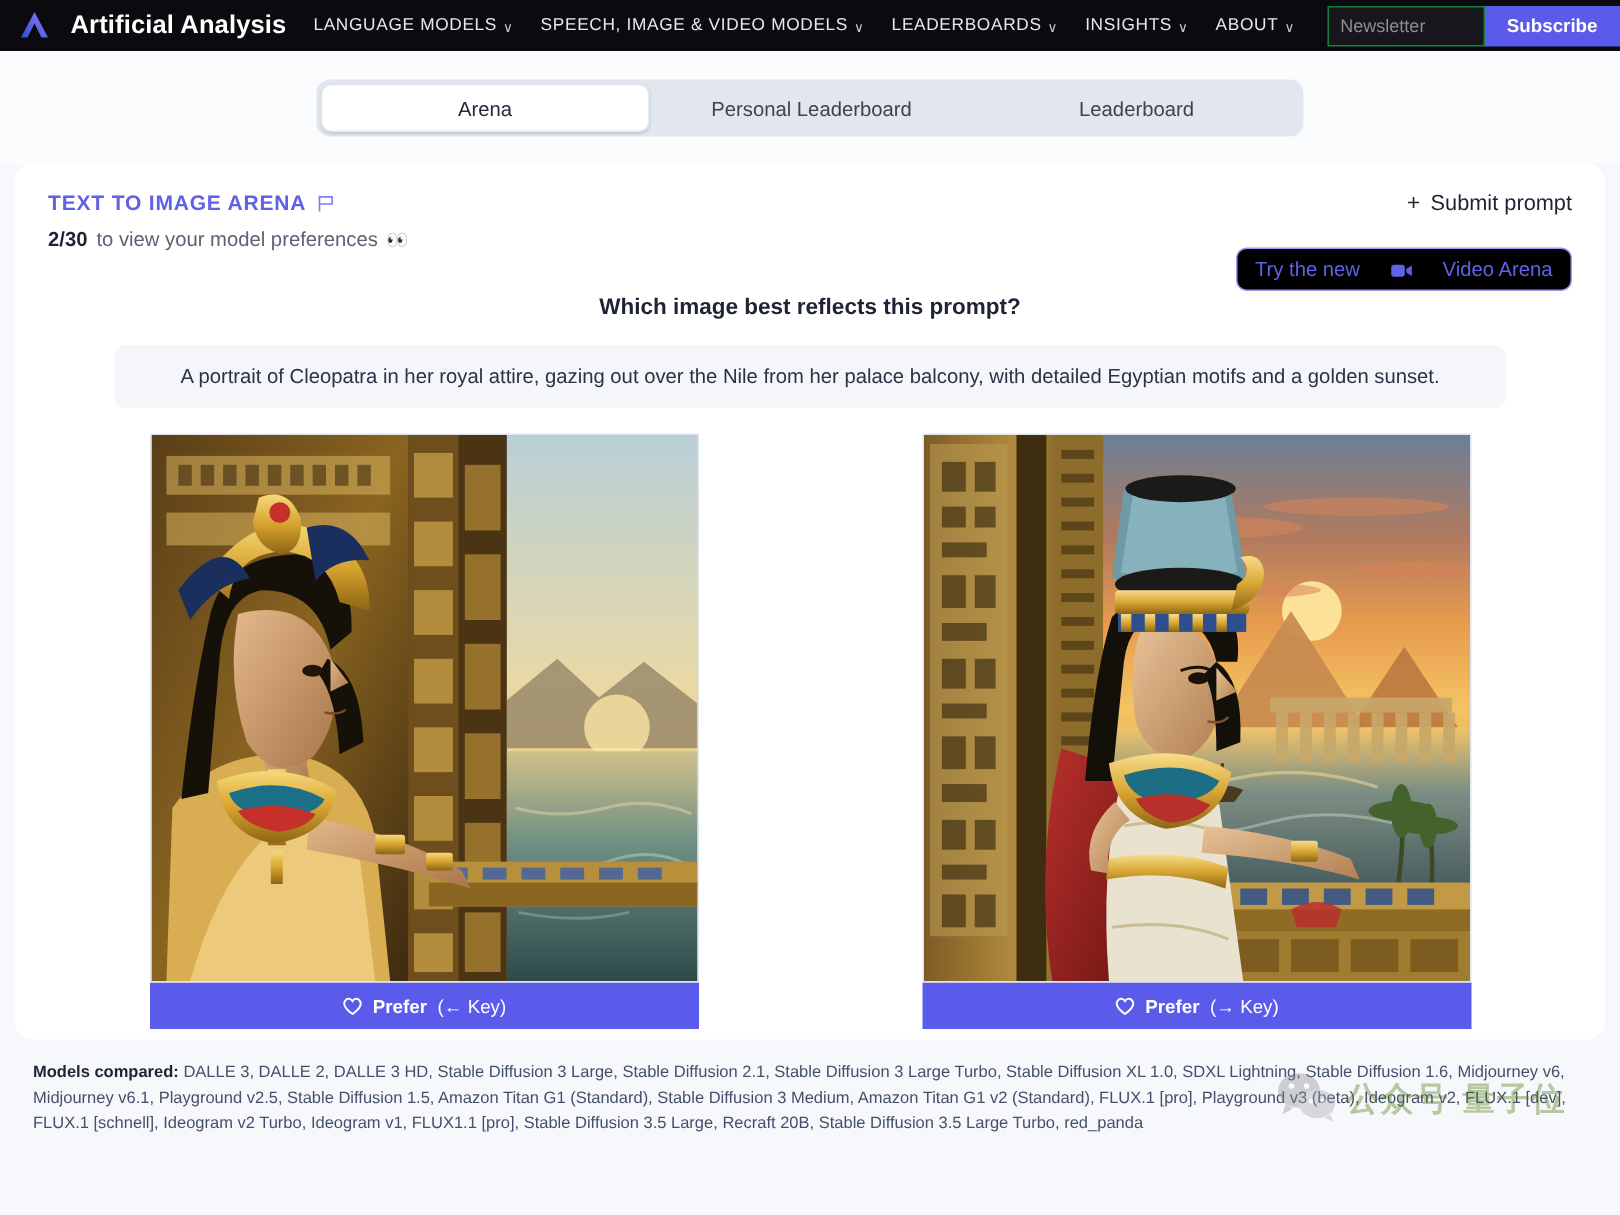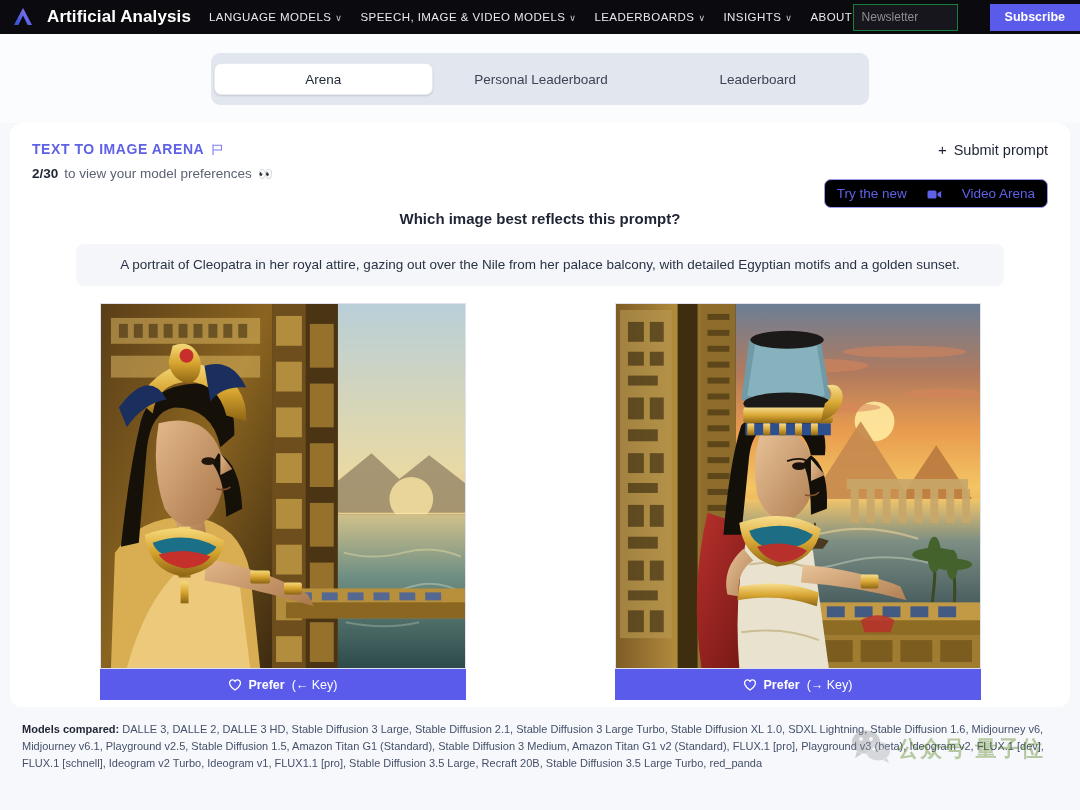--- a/index.html
+++ b/index.html
@@ -42,31 +42,30 @@
     padding: 0 8px; outline: none;
   }
   .newsletter-input::placeholder { color: #8d8d99; }
   .subscribe-btn {
     height: 27px; padding: 0 15px;
     background: #5a5bea; color: #fff;
     font-size: 12.5px; font-weight: bold;
     border: none; cursor: pointer;
     font-family: "Liberation Sans", sans-serif;
     white-space: nowrap;
-    margin-left: 32px;
   }
 
   
   .tabs-wrap {
     width: 100%; background: #fbfcfe;
     padding: 19px 0 18px 0;
     display: flex; justify-content: center;
   }
   .tabs {
-    width: 658px; height: 52px;
+    width: 658px; height: 38px;
     background: #e2e6ee; border-radius: 9px;
     display: flex; align-items: center; padding: 3px;
   }
   .tab {
     flex: 1; height: 32px;
     display: flex; align-items: center; justify-content: center;
     font-size: 13.5px; color: #3b4354;
     border-radius: 7px; cursor: pointer; white-space: nowrap;
   }
   .tab.active {

